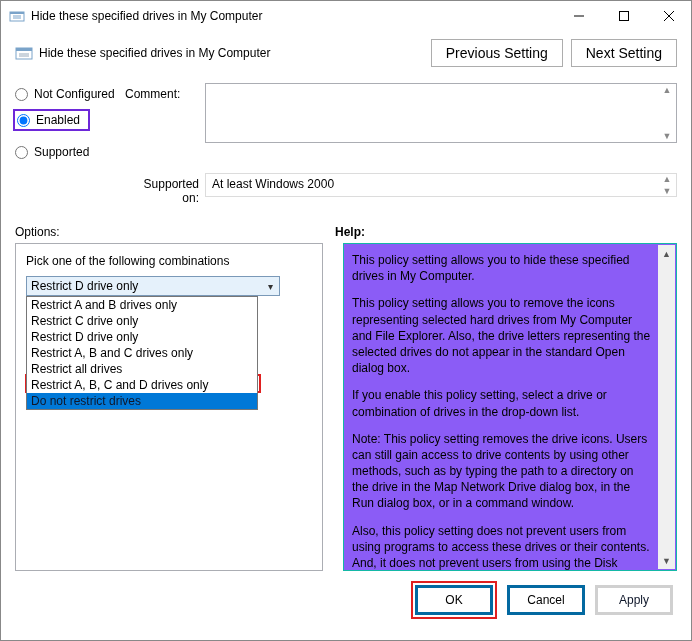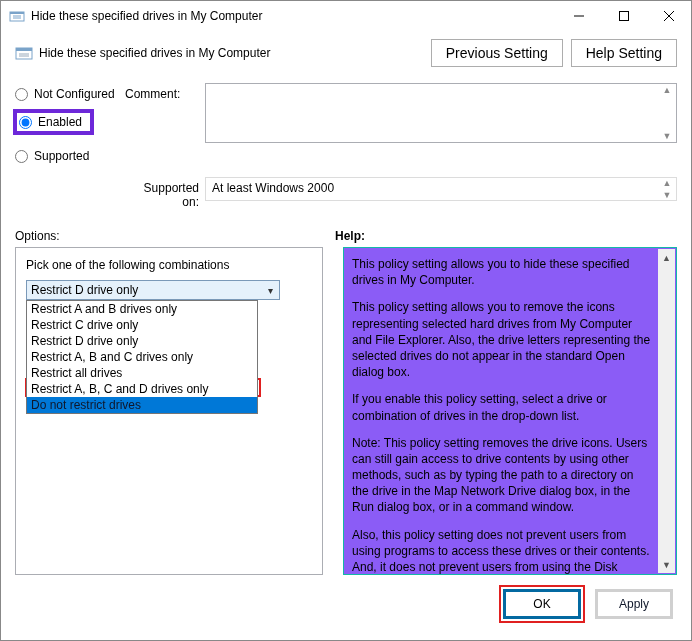--- a/index.html
+++ b/index.html
@@ -10,21 +10,21 @@
     .winbtns { display: flex; height: 30px; }
     .winbtn { width: 45px; display: flex; align-items: center; justify-content: center; font-size: 14px; }
     .header-row { display: flex; align-items: center; padding: 8px 14px 10px 14px; }
     .header-row .icon { width: 18px; height: 18px; margin-right: 6px; }
     .header-row .subtitle { flex: 1; font-size: 12px; }
     .nav-btn { background: #fff; border: 1px solid #adadad; padding: 5px 14px; margin-left: 8px; font-size: 14px; cursor: pointer; }
     .config-area { display: flex; padding: 6px 14px 0 14px; }
     .radio-col { width: 110px; padding-top: 4px; }
     .radio-row { display: flex; align-items: center; margin-bottom: 8px; }
     .radio-row input { margin-right: 6px; }
-    .highlight-red { border: 4px solid #6d28d9; padding: 2px 8px 2px 2px; margin-left: -2px; display: inline-flex; align-items: center; }
+    .highlight-red { border: 2px solid #6d28d9; padding: 2px 8px 2px 2px; margin-left: -2px; display: inline-flex; align-items: center; }
     .comment-area { flex: 1; display: flex; }
     .comment-label { width: 80px; padding-top: 4px; }
     .comment-box { flex: 1; }
     .fake-textarea { width: 100%; height: 60px; border: 1px solid #abadb3; background: #fff; resize: none; position: relative; }
     .scroll-decor { position: absolute; right: 1px; width: 16px; color: #888; font-size: 9px; text-align: center; }
     .supported-row { display: flex; padding: 6px 14px 10px 14px; align-items: flex-start; }
     .supported-spacer { width: 110px; }
     .supported-label { width: 80px; text-align: right; padding-right: 6px; padding-top: 4px; }
     .supported-box { flex: 1; border: 1px solid #dcdcdc; background: #fff; padding: 3px 6px; height: 24px; position: relative; }
     .labels-row { display: flex; padding: 10px 14px 4px 14px; }
@@ -84,21 +84,21 @@
 <div class="header-row">
   <span class="icon">
     <svg width="18" height="18">
         <rect x="1" y="4" width="16" height="11" fill="#fff" stroke="#7aa3c9"></rect>
         <rect x="1" y="4" width="16" height="3" fill="#7aa3c9"></rect>
         <path d="M4 10 h10 M4 12 h10" stroke="#9ab"></path>
       </svg>
   </span>
   <span class="subtitle">Hide these specified drives in My Computer</span>
   <button class="nav-btn">Previous Setting</button>
-  <button class="nav-btn">Help Setting</button>
+  <button class="nav-btn">Next Setting</button>
 </div>
 
 <div class="config-area">
   <div class="radio-col">
     <div class="radio-row">
       <input type="radio" name="cfg" style="">
       <span>Not Configured</span>
     </div>
     <div class="highlight-red radio-row">
       <input type="radio" name="cfg" checked="" style="">
@@ -166,14 +166,15 @@
       <div class="help-scroll-btn">▲</div>
       <div class="help-scroll-btn" style="position:absolute;bottom:0;width:100%">▼</div>
     </div>
   </div>
 </div>
 
 <div class="footer-row">
   <span class="ok-wrap">
     <button class="footer-btn">OK</button>
   </span>
+  <button class="footer-btn">Cancel</button>
   <button class="footer-btn disabled">Apply</button>
 </div>
 
 </body></html>

